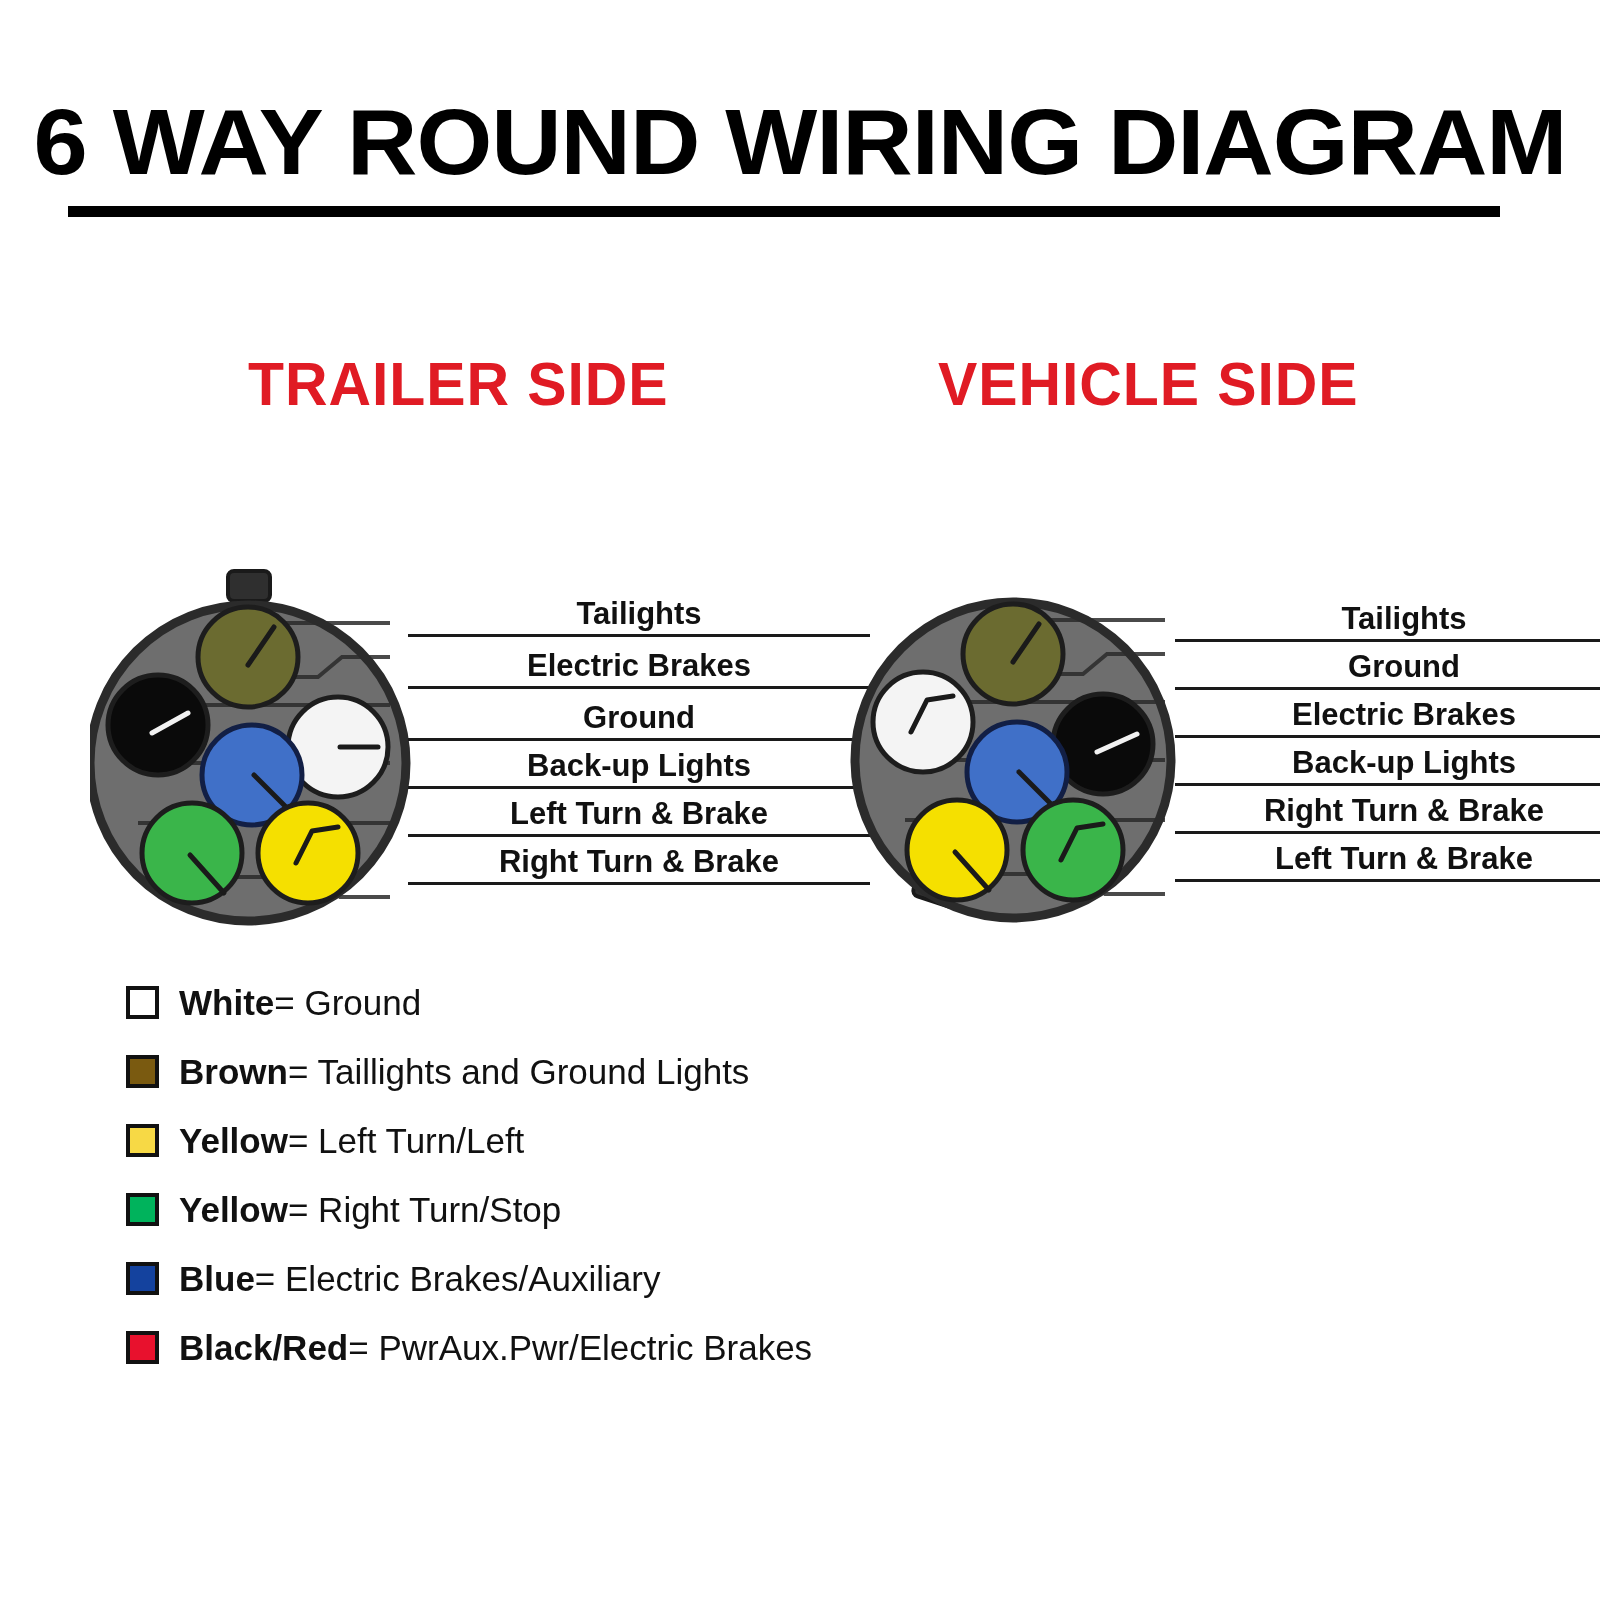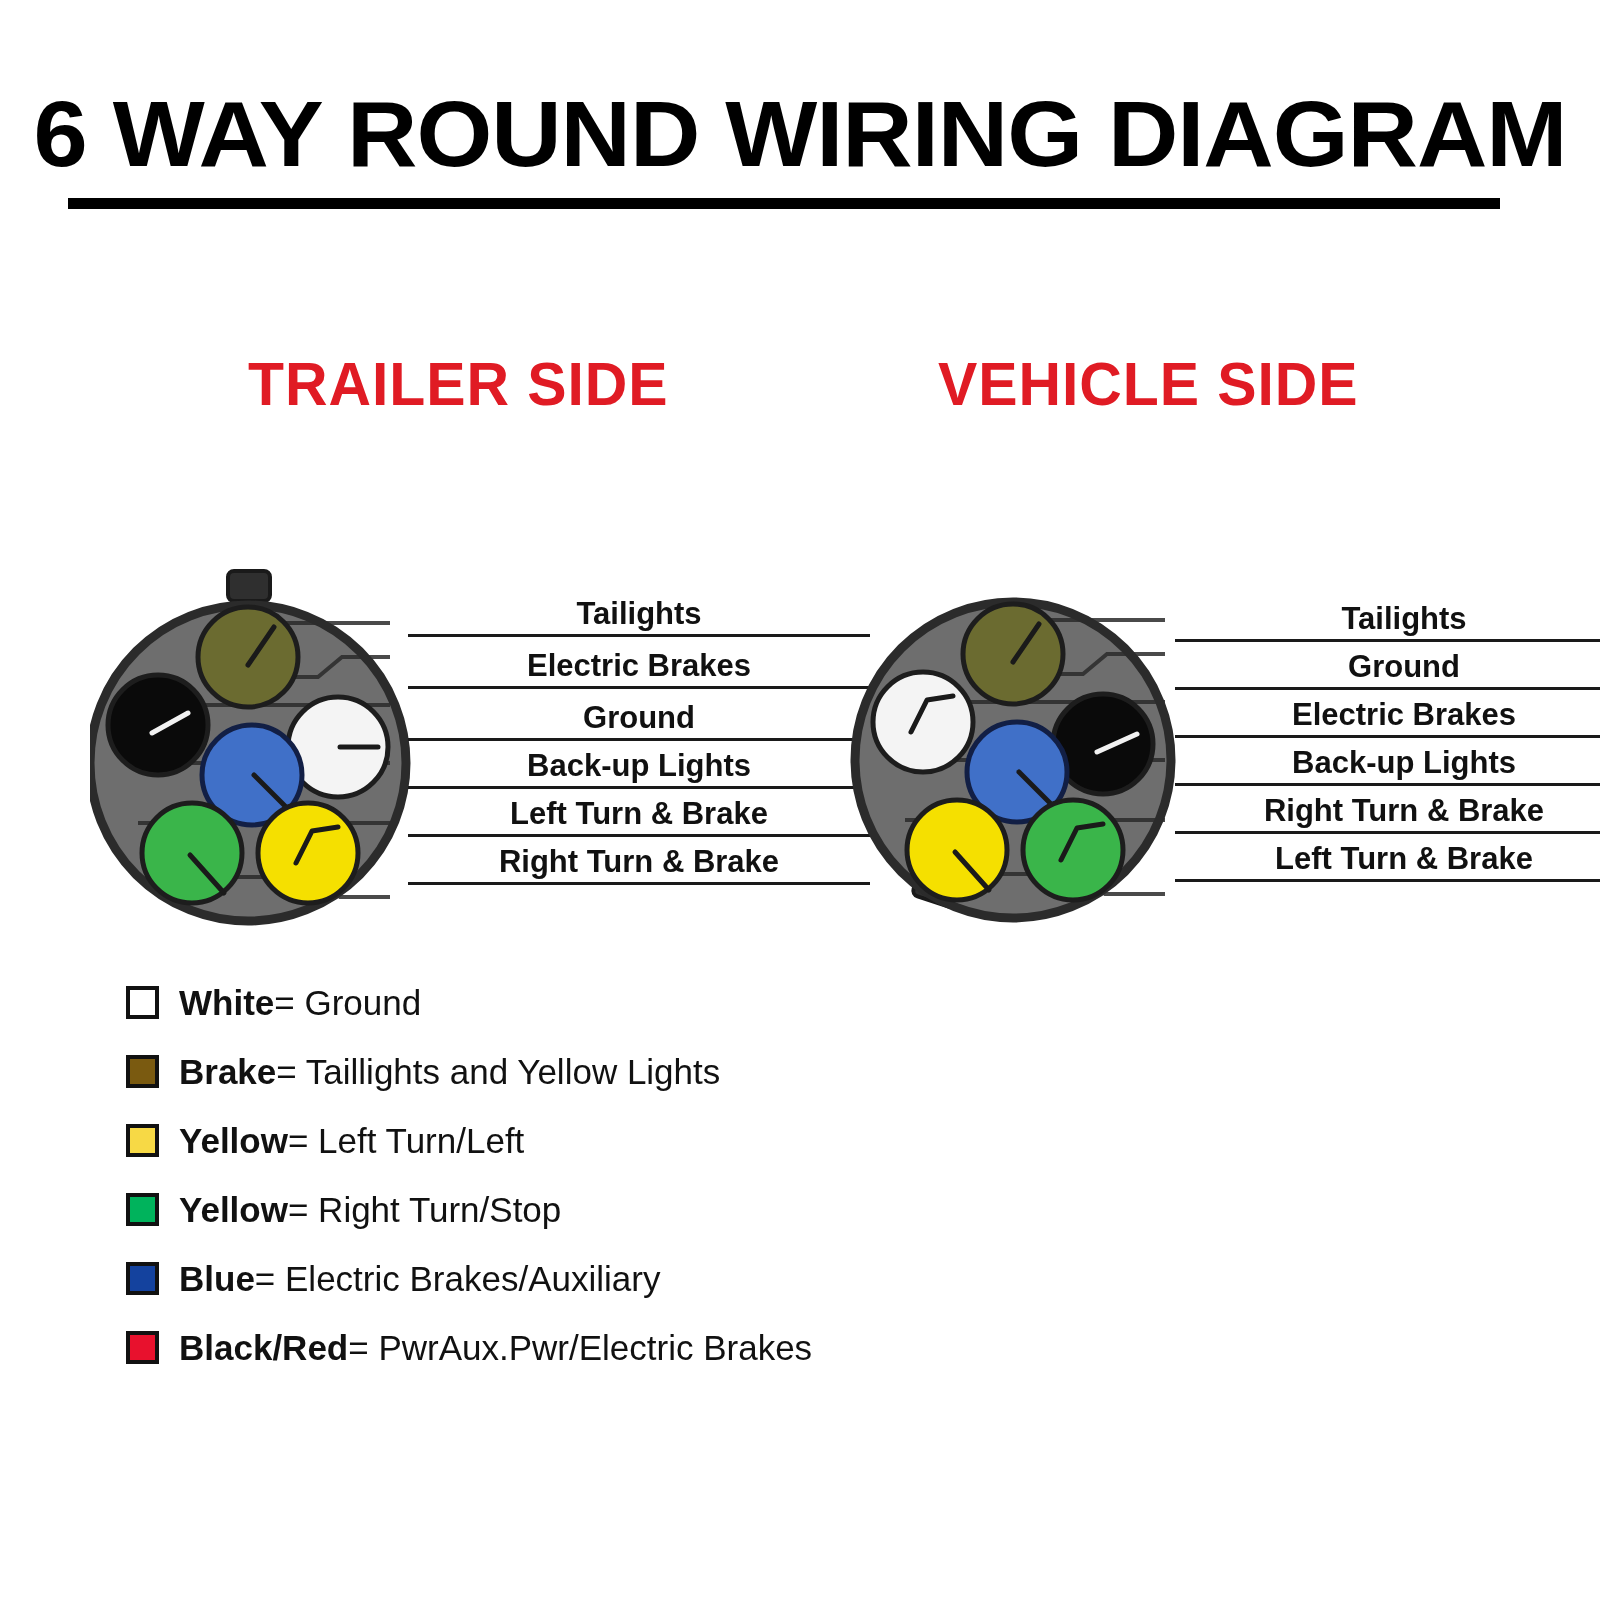--- a/index.html
+++ b/index.html
@@ -12,21 +12,21 @@
     height: 1600px;
     position: relative;
     font-family: "Liberation Sans", sans-serif;
     overflow: hidden;
   }
 
   
   #title-block {
     position: absolute;
     left: 0;
-    top: 86px;
+    top: 94px;
     width: 1600px;
     text-align: center;
   }
   #page-title {
     font-family: "Liberation Sans Narrow", "Liberation Sans", sans-serif;
     font-weight: 700;
     font-size: 92px;
     line-height: 96px;
     letter-spacing: -1px;
     color: #000000;
@@ -292,22 +292,22 @@
 <div id="legend">
 
   <div class="legend-row">
     <div class="legend-swatch" style="background:#ffffff"></div>
     <span class="legend-name">White</span>
     <span class="legend-desc">= Ground</span>
   </div>
 
   <div class="legend-row">
     <div class="legend-swatch" style="background:#7a5a10"></div>
-    <span class="legend-name">Brake</span>
-    <span class="legend-desc">= Taillights and Yellow Lights</span>
+    <span class="legend-name">Brown</span>
+    <span class="legend-desc">= Taillights and Ground Lights</span>
   </div>
 
   <div class="legend-row">
     <div class="legend-swatch" style="background:#f7d945"></div>
     <span class="legend-name">Yellow</span>
     <span class="legend-desc">= Left Turn/Left</span>
   </div>
 
   <div class="legend-row">
     <div class="legend-swatch" style="background:#00b35c"></div>

